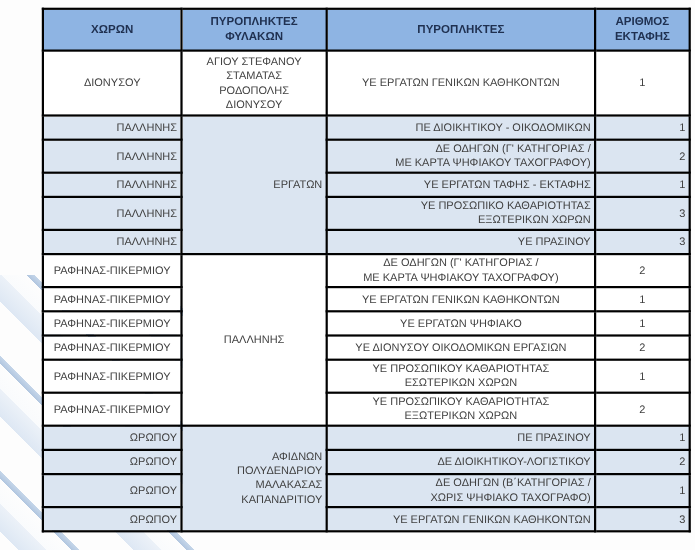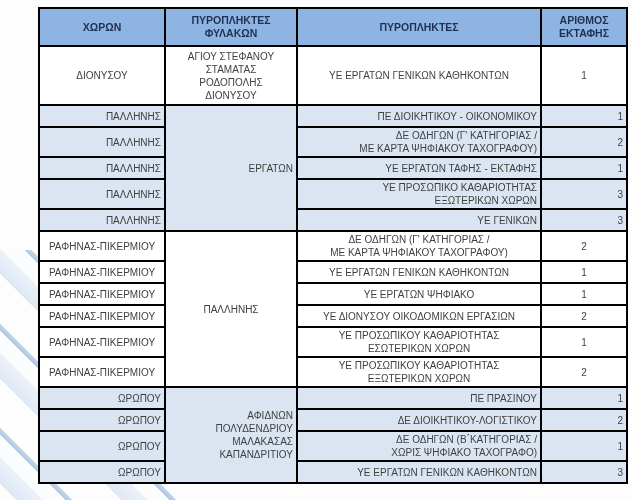--- a/index.html
+++ b/index.html
@@ -72,41 +72,41 @@
   <tbody>
       <tr class="h4">
         <td>ΔΙΟΝΥΣΟΥ</td>
         <td rowspan="1">ΑΓΙΟΥ ΣΤΕΦΑΝΟΥ<br>ΣΤΑΜΑΤΑΣ<br>ΡΟΔΟΠΟΛΗΣ<br>ΔΙΟΝΥΣΟΥ</td>
         <td>ΥΕ ΕΡΓΑΤΩΝ ΓΕΝΙΚΩΝ ΚΑΘΗΚΟΝΤΩΝ</td>
         <td>1</td>
       </tr>
       <tr class="shaded h1">
         <td>ΠΑΛΛΗΝΗΣ</td>
         <td rowspan="5">ΕΡΓΑΤΩΝ</td>
-        <td>ΠΕ ΔΙΟΙΚΗΤΙΚΟΥ - ΟΙΚΟΝΟΜΙΚΟΥ</td>
+        <td>ΠΕ ΔΙΟΙΚΗΤΙΚΟΥ - ΟΙΚΟΔΟΜΙΚΩΝ</td>
         <td>1</td>
       </tr>
       <tr class="shaded h2">
         <td>ΠΑΛΛΗΝΗΣ</td>
         <td>ΔΕ ΟΔΗΓΩΝ (Γ' ΚΑΤΗΓΟΡΙΑΣ /<br>ΜΕ ΚΑΡΤΑ ΨΗΦΙΑΚΟΥ ΤΑΧΟΓΡΑΦΟΥ)</td>
         <td>2</td>
       </tr>
       <tr class="shaded h1">
         <td>ΠΑΛΛΗΝΗΣ</td>
         <td>ΥΕ ΕΡΓΑΤΩΝ ΤΑΦΗΣ - ΕΚΤΑΦΗΣ</td>
         <td>1</td>
       </tr>
       <tr class="shaded h2">
         <td>ΠΑΛΛΗΝΗΣ</td>
         <td>ΥΕ  ΠΡΟΣΩΠΙΚΟ ΚΑΘΑΡΙΟΤΗΤΑΣ<br>ΕΞΩΤΕΡΙΚΩΝ ΧΩΡΩΝ</td>
         <td>3</td>
       </tr>
       <tr class="shaded h1">
         <td>ΠΑΛΛΗΝΗΣ</td>
-        <td>ΥΕ ΓΕΝΙΚΩΝ</td>
+        <td>ΥΕ ΠΡΑΣΙΝΟΥ</td>
         <td>3</td>
       </tr>
       <tr class="h2">
         <td>ΡΑΦΗΝΑΣ-ΠΙΚΕΡΜΙΟΥ</td>
         <td rowspan="6">ΠΑΛΛΗΝΗΣ</td>
         <td>ΔΕ ΟΔΗΓΩΝ (Γ' ΚΑΤΗΓΟΡΙΑΣ /<br>ΜΕ ΚΑΡΤΑ ΨΗΦΙΑΚΟΥ ΤΑΧΟΓΡΑΦΟΥ)</td>
         <td>2</td>
       </tr>
       <tr class="h1">
         <td>ΡΑΦΗΝΑΣ-ΠΙΚΕΡΜΙΟΥ</td>

